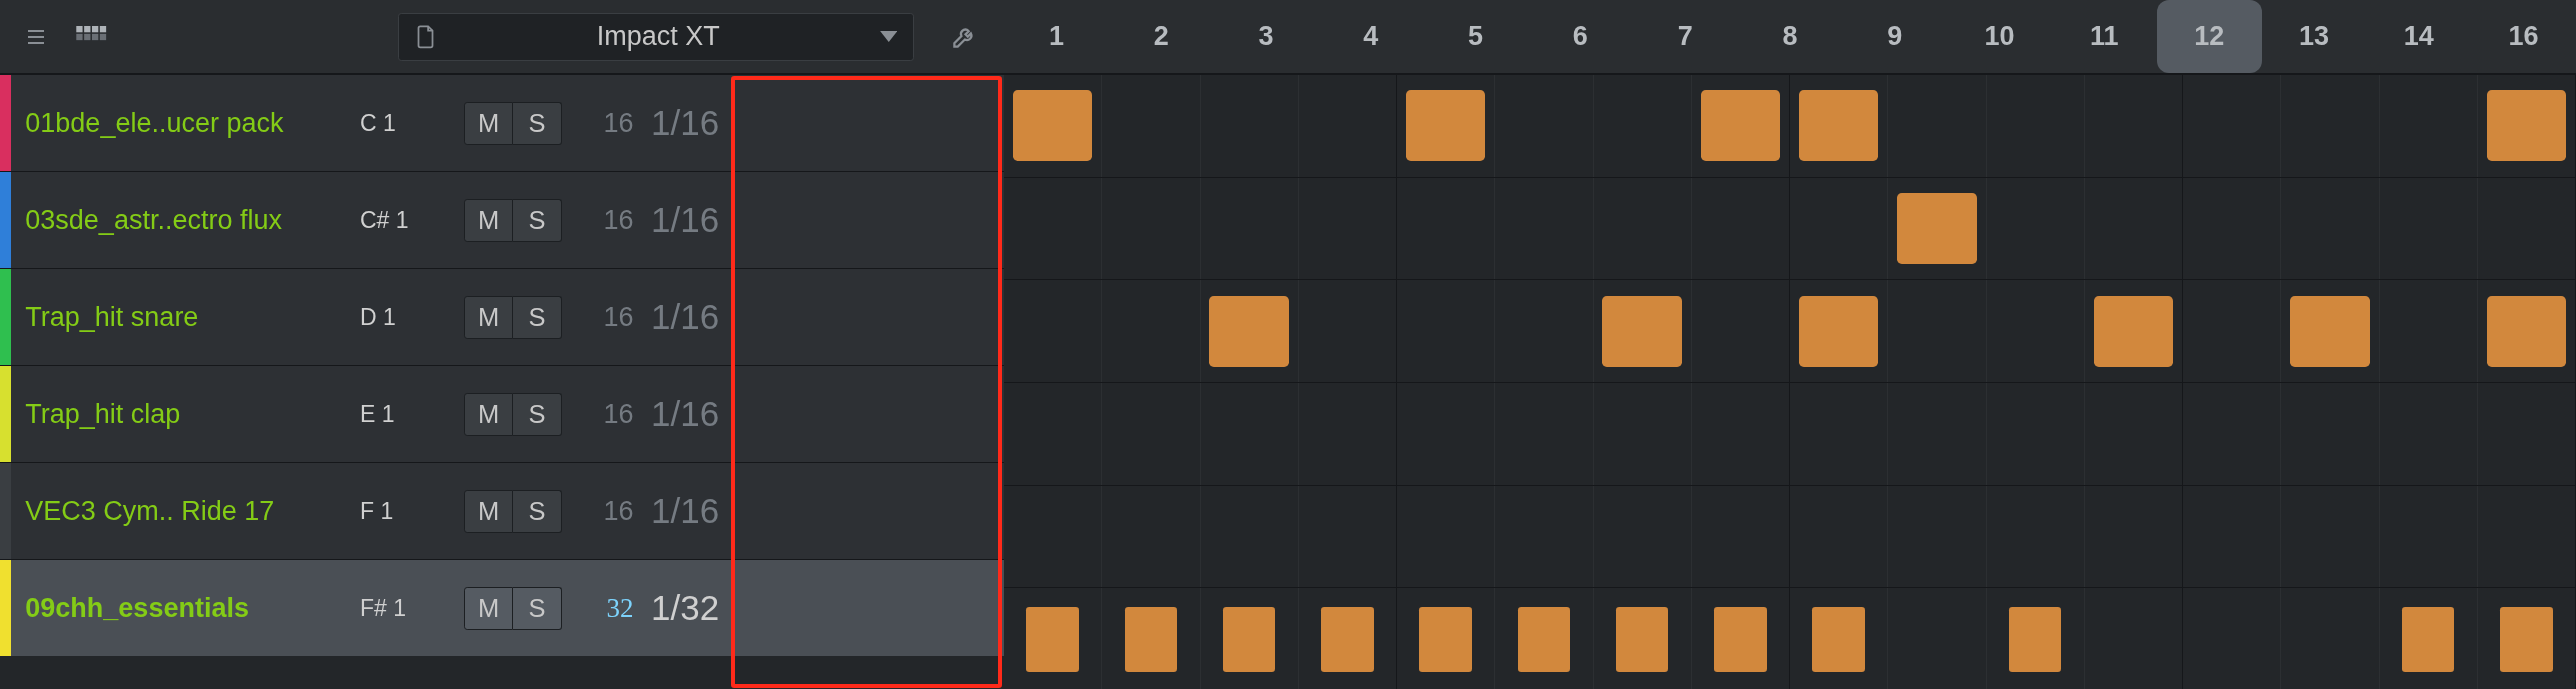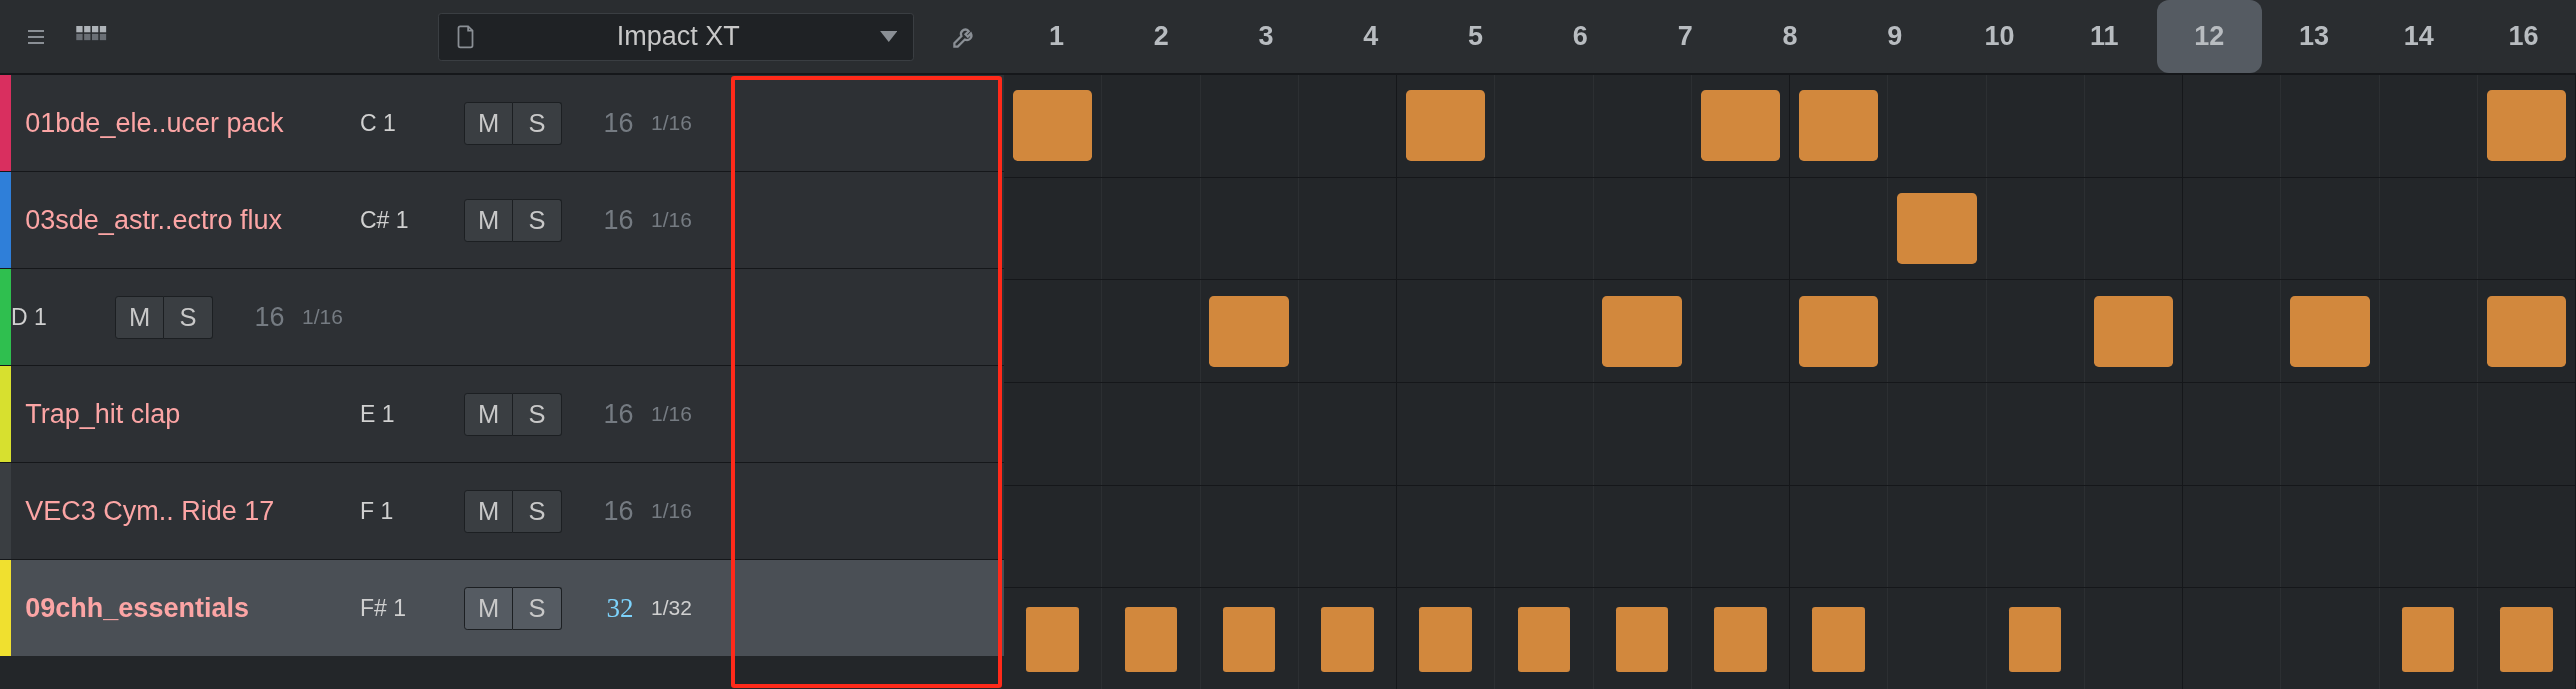--- a/index.html
+++ b/index.html
@@ -48,21 +48,21 @@
   }
   .instrument-select {
     margin-left: auto;
     display: flex;
     align-items: center;
     gap: 11px;
     background: #1f2225;
     border: 0.8px solid #3a3e42;
     border-radius: 3.2px;
     padding: 8px 16px;
-    width: 476px;
+    width: 516px;
     height: 48px;
     cursor: pointer;
   }
   .instrument-name {
     flex: 1;
     text-align: center;
     font-size: 27px;
     color: #c8c8c8;
   }
   .wrench-btn {
@@ -90,21 +90,21 @@
   }
   .track-row.selected { background: #4a4f55; }
   .track-color {
     width: 11px;
     height: 100%;
   }
   .track-name {
     width: 349px;
     padding-left: 14.3px;
     font-size: 27px;
-    color: #fca5a5;
+    color: #84cc16;
     white-space: nowrap;
     overflow: hidden;
   }
   .track-row.selected .track-name { font-weight: 600; }
   .track-note {
     width: 104px;
     font-size: 23px;
     color: #d0d0d0;
   }
   .ms-group {
@@ -129,21 +129,21 @@
   .step-count {
     width: 78px;
     text-align: right;
     font-size: 27px;
     color: #757b82;
     padding-right: 6.4px;
   }
   .track-row.selected .step-count { color: #7dd3fc; font-family: Liberation Serif, serif; }
   .step-res {
     width: 112px;
-    font-size: 21px;
+    font-size: 35px;
     color: #757b82;
     padding-left: 11px;
   }
   .track-row.selected .step-res { color: #d0d0d0; }
   .highlight-box {
     position: absolute;
     border: 4.8px solid #ff2a1a;
     pointer-events: none;
     left: 731px;
     top: 1.6px;
@@ -263,20 +263,21 @@
           <div class="track-note">C# 1</div>
           <div class="ms-group">
             <div class="ms-btn">M</div>
             <div class="ms-btn">S</div>
           </div>
           <div class="step-count">16</div>
           <div class="step-res">1/16</div>
         </div>
         <div class="track-row">
           <div class="track-color" style="background:#2fbf4f"></div>
+          <div class="track-name">Trap_hit snare</div>
           <div class="track-note">D 1</div>
           <div class="ms-group">
             <div class="ms-btn">M</div>
             <div class="ms-btn">S</div>
           </div>
           <div class="step-count">16</div>
           <div class="step-res">1/16</div>
         </div>
         <div class="track-row">
           <div class="track-color" style="background:#d7e02f"></div>

